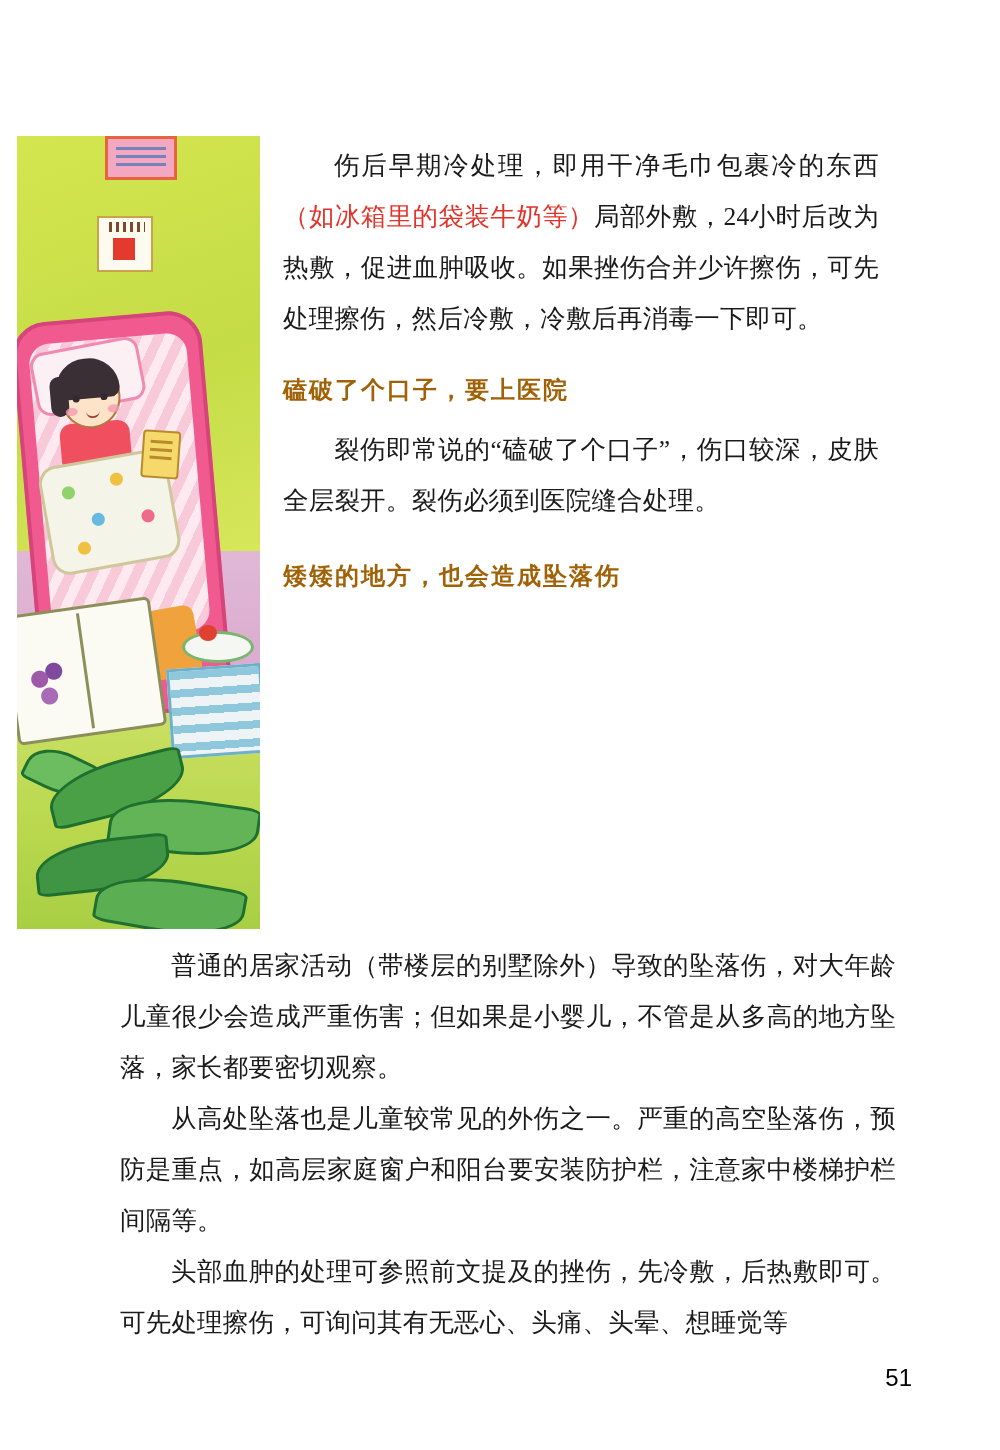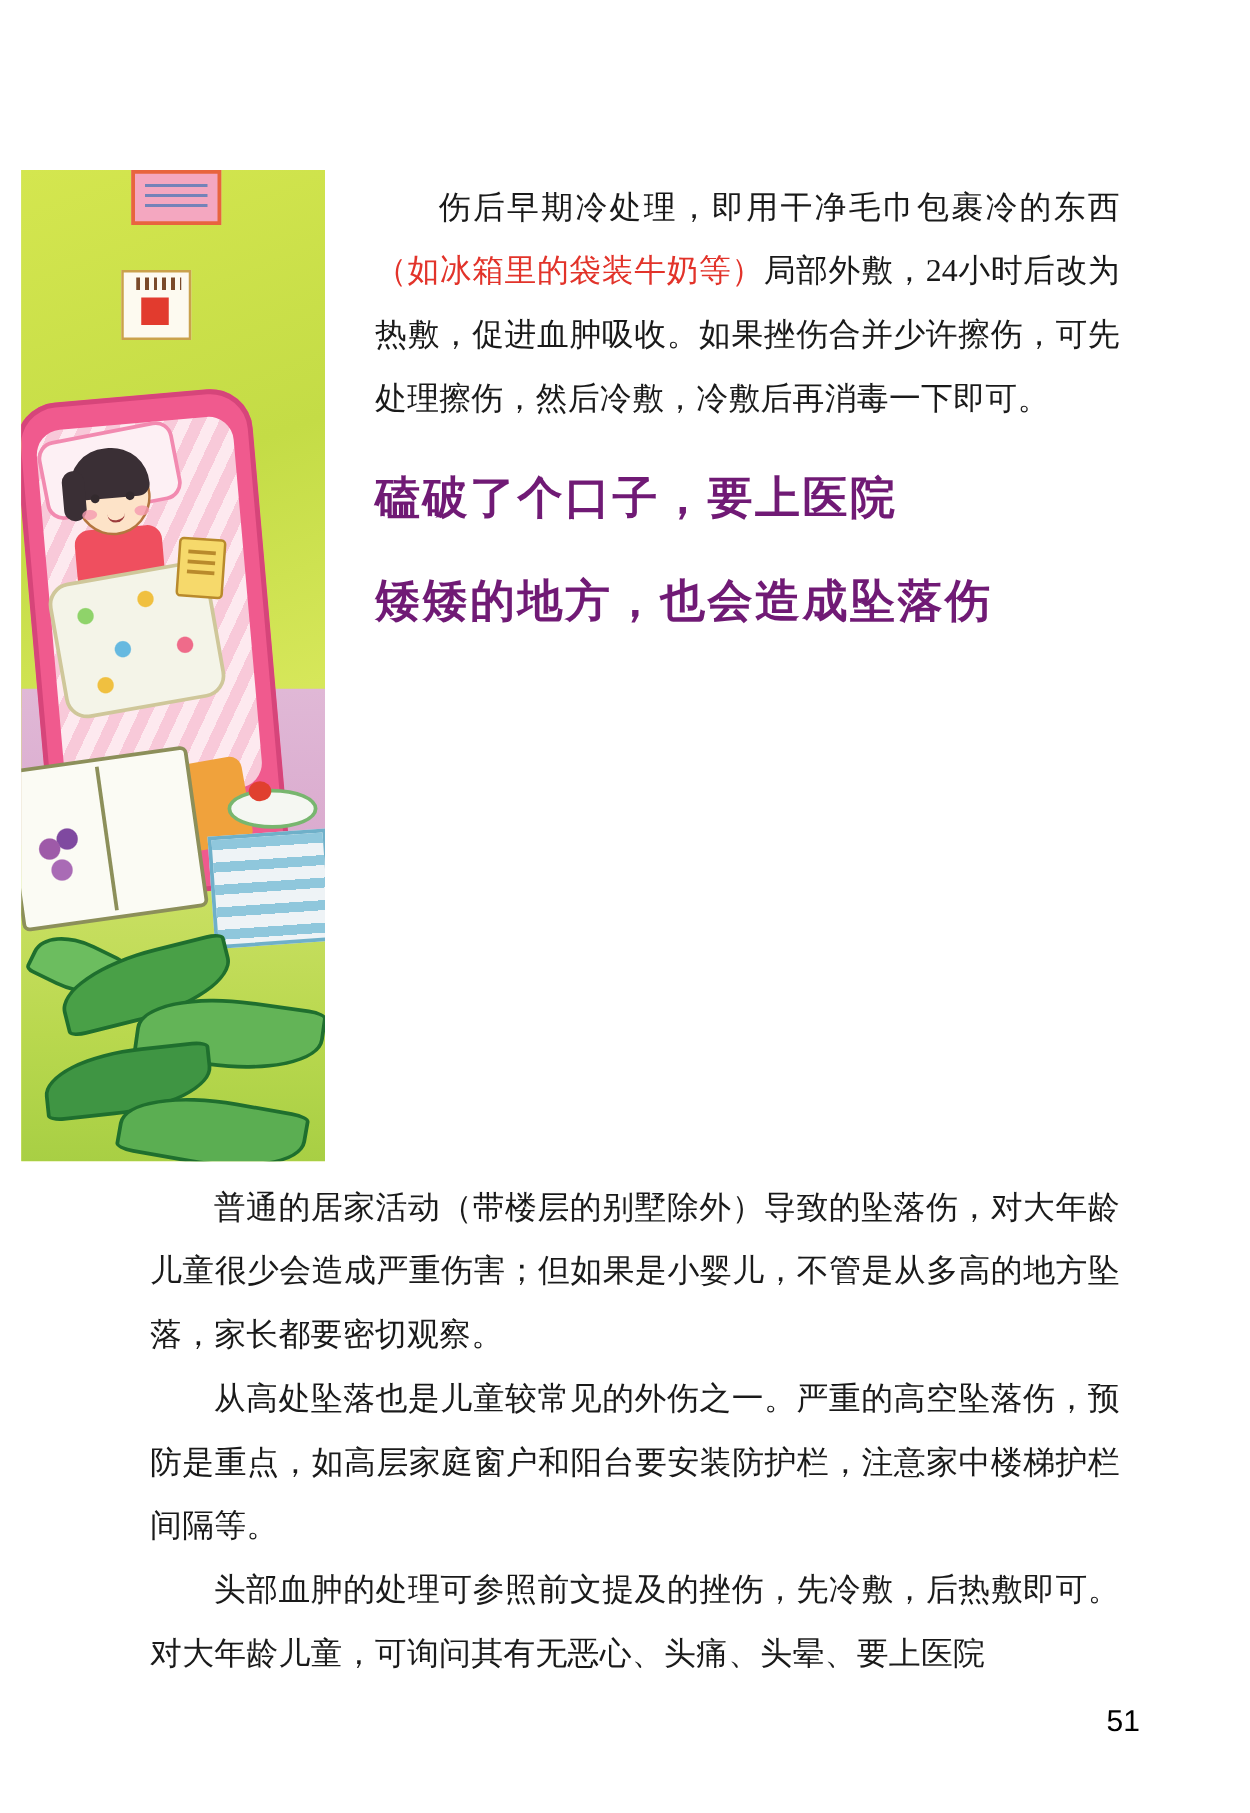--- a/index.html
+++ b/index.html
@@ -288,21 +288,21 @@
   }
   .leaf.a { left: 22px;  top: 10px;  width: 140px; height: 54px; transform: rotate(-14deg); }
   .leaf.b { left: 84px;  top: 48px;  width: 150px; height: 56px; transform: rotate(8deg); background:#63b457; }
   .leaf.c { left: 10px;  top: 88px;  width: 135px; height: 52px; transform: rotate(-6deg); background:#3f9543; }
   .leaf.d { left: 70px;  top: 128px; width: 150px; height: 54px; transform: rotate(10deg); background:#5bae52; }
   .leaf.e { left: 0px;   top: 0px;   width: 70px;  height: 42px; transform: rotate(26deg); background:#6cbd5f; }
 
   
   .col-right {
     position: absolute;
-    left: 300px;
+    left: 283px;
     top: 140px;
     width: 596px;
   }
   .full-width {
     position: absolute;
     left: 120px;
     top: 940px;
     width: 776px;
   }
 
@@ -315,23 +315,23 @@
     text-indent: 2em;
     letter-spacing: 0.2px;
   }
   p.body + p.body { margin-top: 0; }
   p.tight { margin-top: 0; }
 
   .red { color: #e2332a; }
 
   h2.section {
     margin: 30px 0 18px 0;
-    font-size: 36px;
+    font-size: 24px;
     font-weight: bold;
-    color: #701a75;
+    color: #a16207;
     letter-spacing: 2px;
     font-family: "Liberation Sans", "DejaVu Sans", sans-serif;
   }
   h2.section.second { margin: 34px 0 14px 0; }
 
   .page-number {
     position: absolute;
     right: 88px;
     bottom: 58px;
     font-size: 24px;
@@ -384,24 +384,25 @@
       <div class="leaf c"></div>
       <div class="leaf d"></div>
     </div>
   </div>
 
   <div class="col-right">
     <p class="body"><span>伤后早期冷处理，即用干净毛巾包裹冷的东西</span><span class="red">（如冰箱里的袋装牛奶等）</span><span>局部外敷，24小时后改为热敷，促进血肿吸收。如果挫伤合并少许擦伤，可先处理擦伤，然后冷敷，冷敷后再消毒一下即可。</span></p>
 
     <h2 class="section">磕破了个口子，要上医院</h2>
 
+    <p class="body">裂伤即常说的“磕破了个口子”，伤口较深，皮肤全层裂开。裂伤必须到医院缝合处理。</p>
 
     <h2 class="section second">矮矮的地方，也会造成坠落伤</h2>
   </div>
 
   <div class="full-width">
     <p class="body tight">普通的居家活动（带楼层的别墅除外）导致的坠落伤，对大年龄儿童很少会造成严重伤害；但如果是小婴儿，不管是从多高的地方坠落，家长都要密切观察。</p>
     <p class="body">从高处坠落也是儿童较常见的外伤之一。严重的高空坠落伤，预防是重点，如高层家庭窗户和阳台要安装防护栏，注意家中楼梯护栏间隔等。</p>
-    <p class="body tight">头部血肿的处理可参照前文提及的挫伤，先冷敷，后热敷即可。对大年龄儿童，可询问其有无恶心、头痛、头晕、要上医院</p>
+    <p class="body tight">头部血肿的处理可参照前文提及的挫伤，先冷敷，后热敷即可。可先处理擦伤，可询问其有无恶心、头痛、头晕、想睡觉等</p>
   </div>
 
   <div class="page-number">51</div>
 </div>
 
 </body></html>

